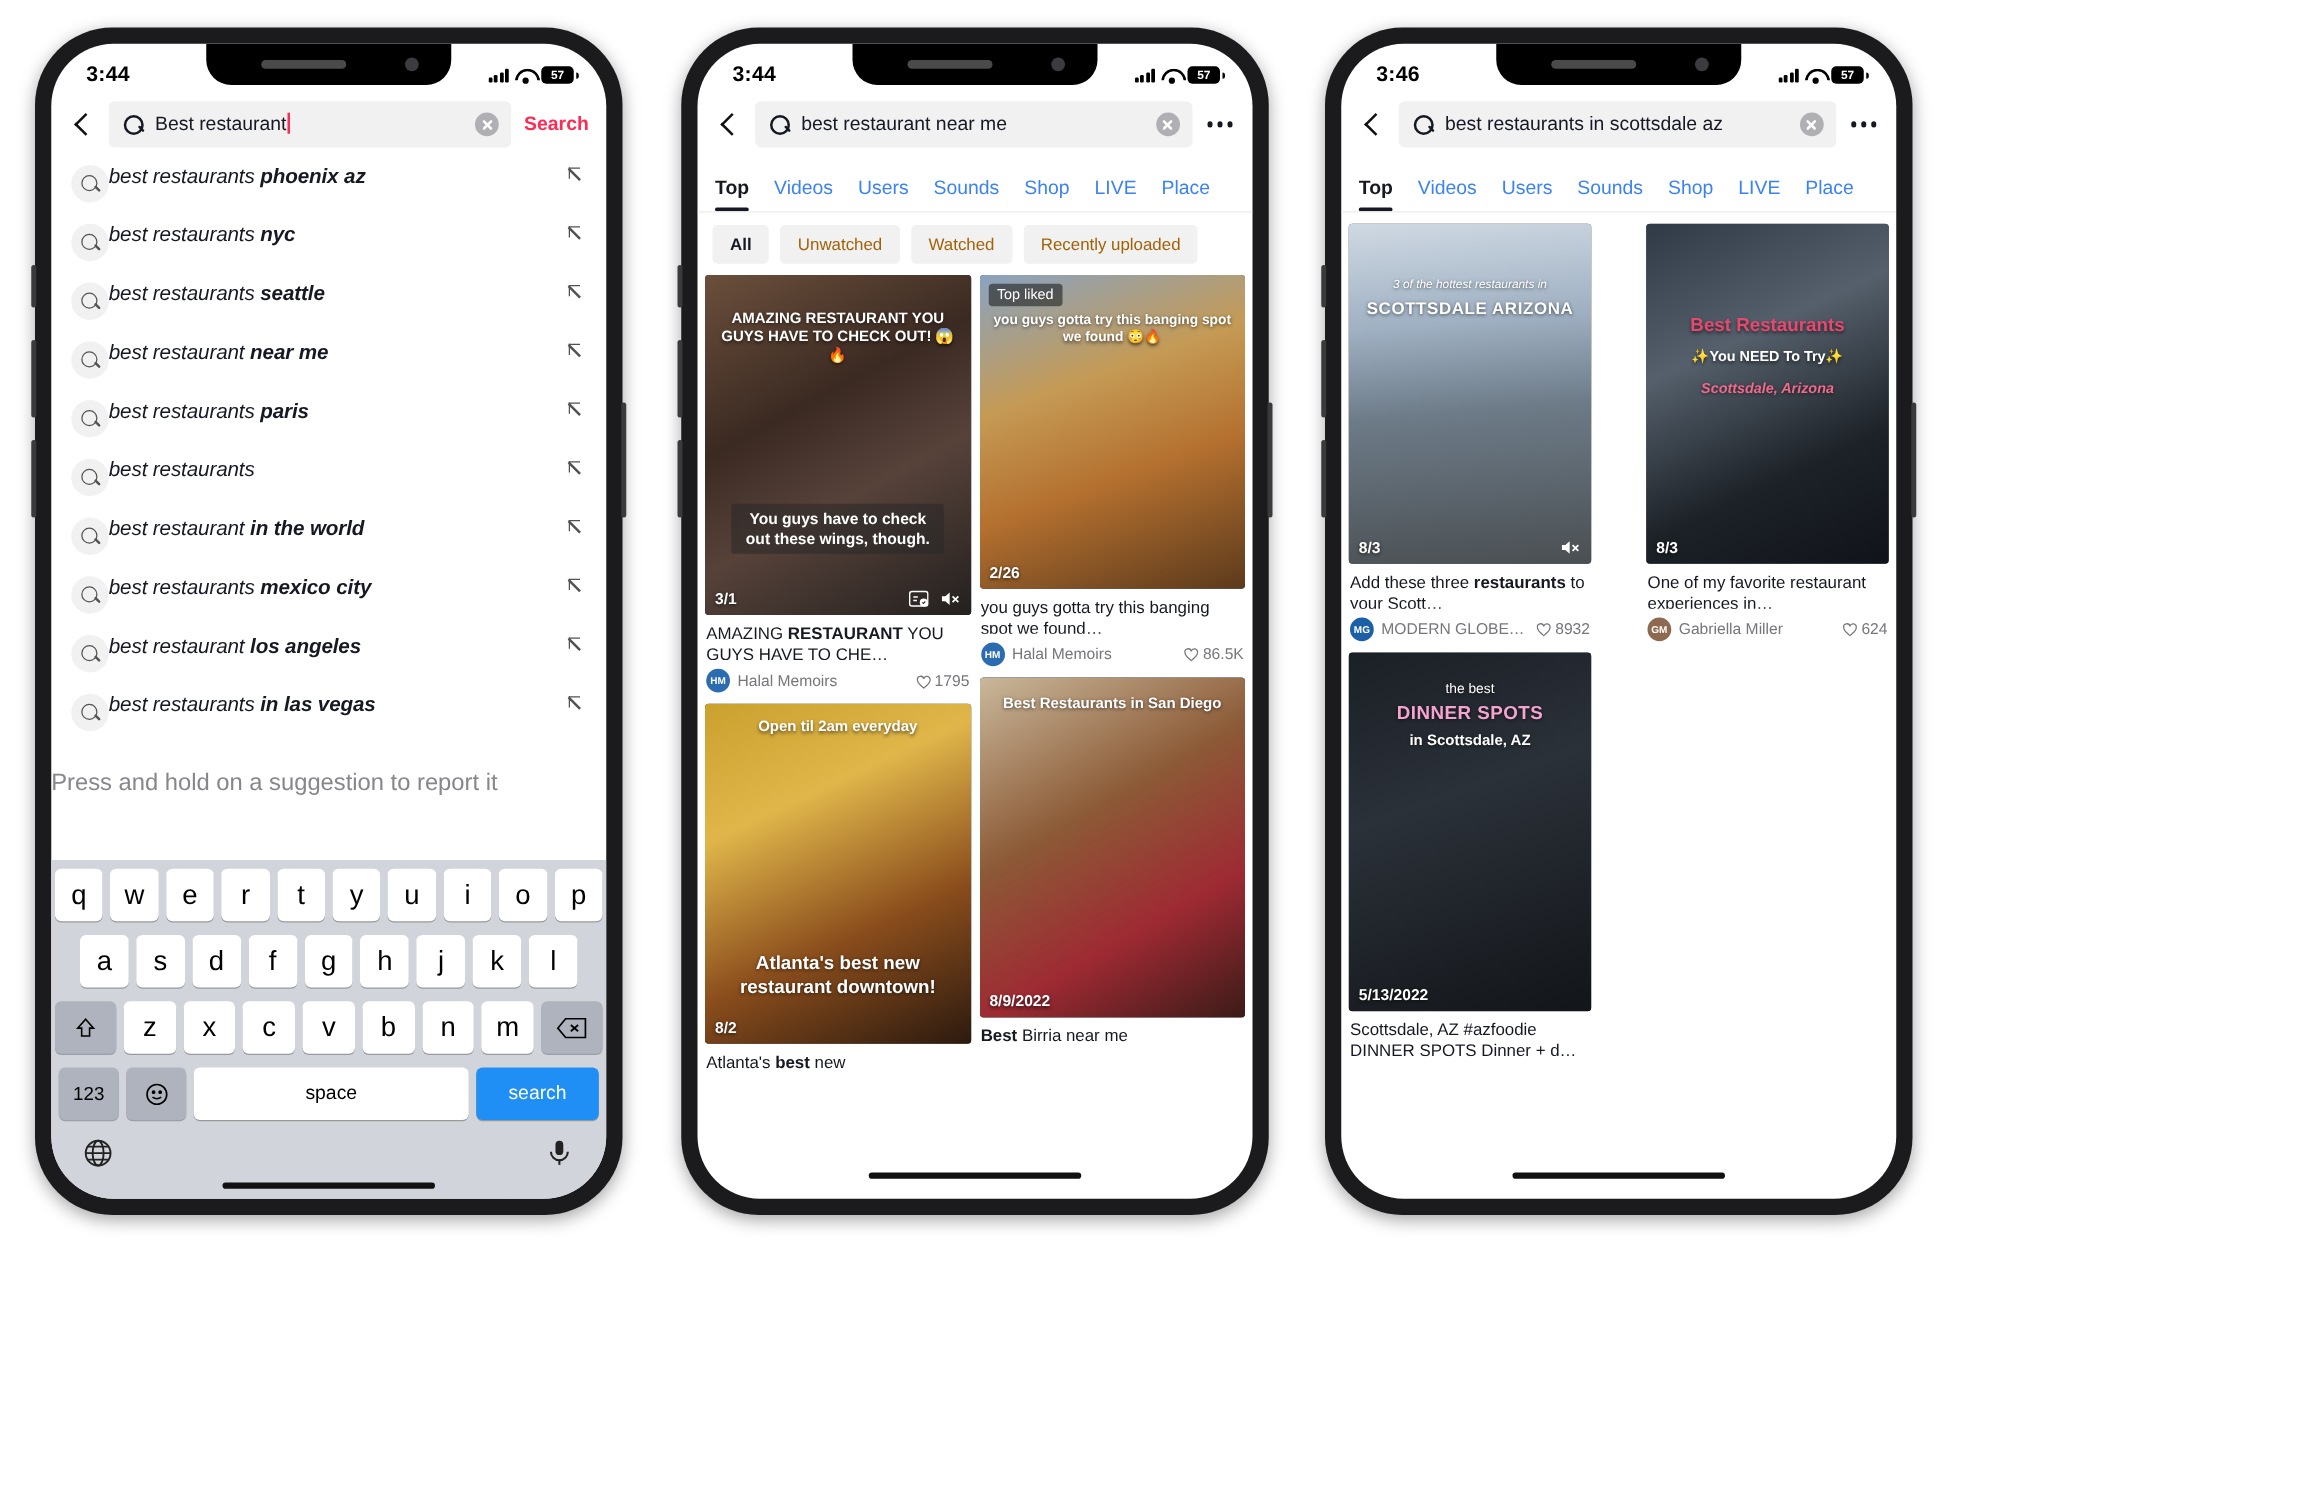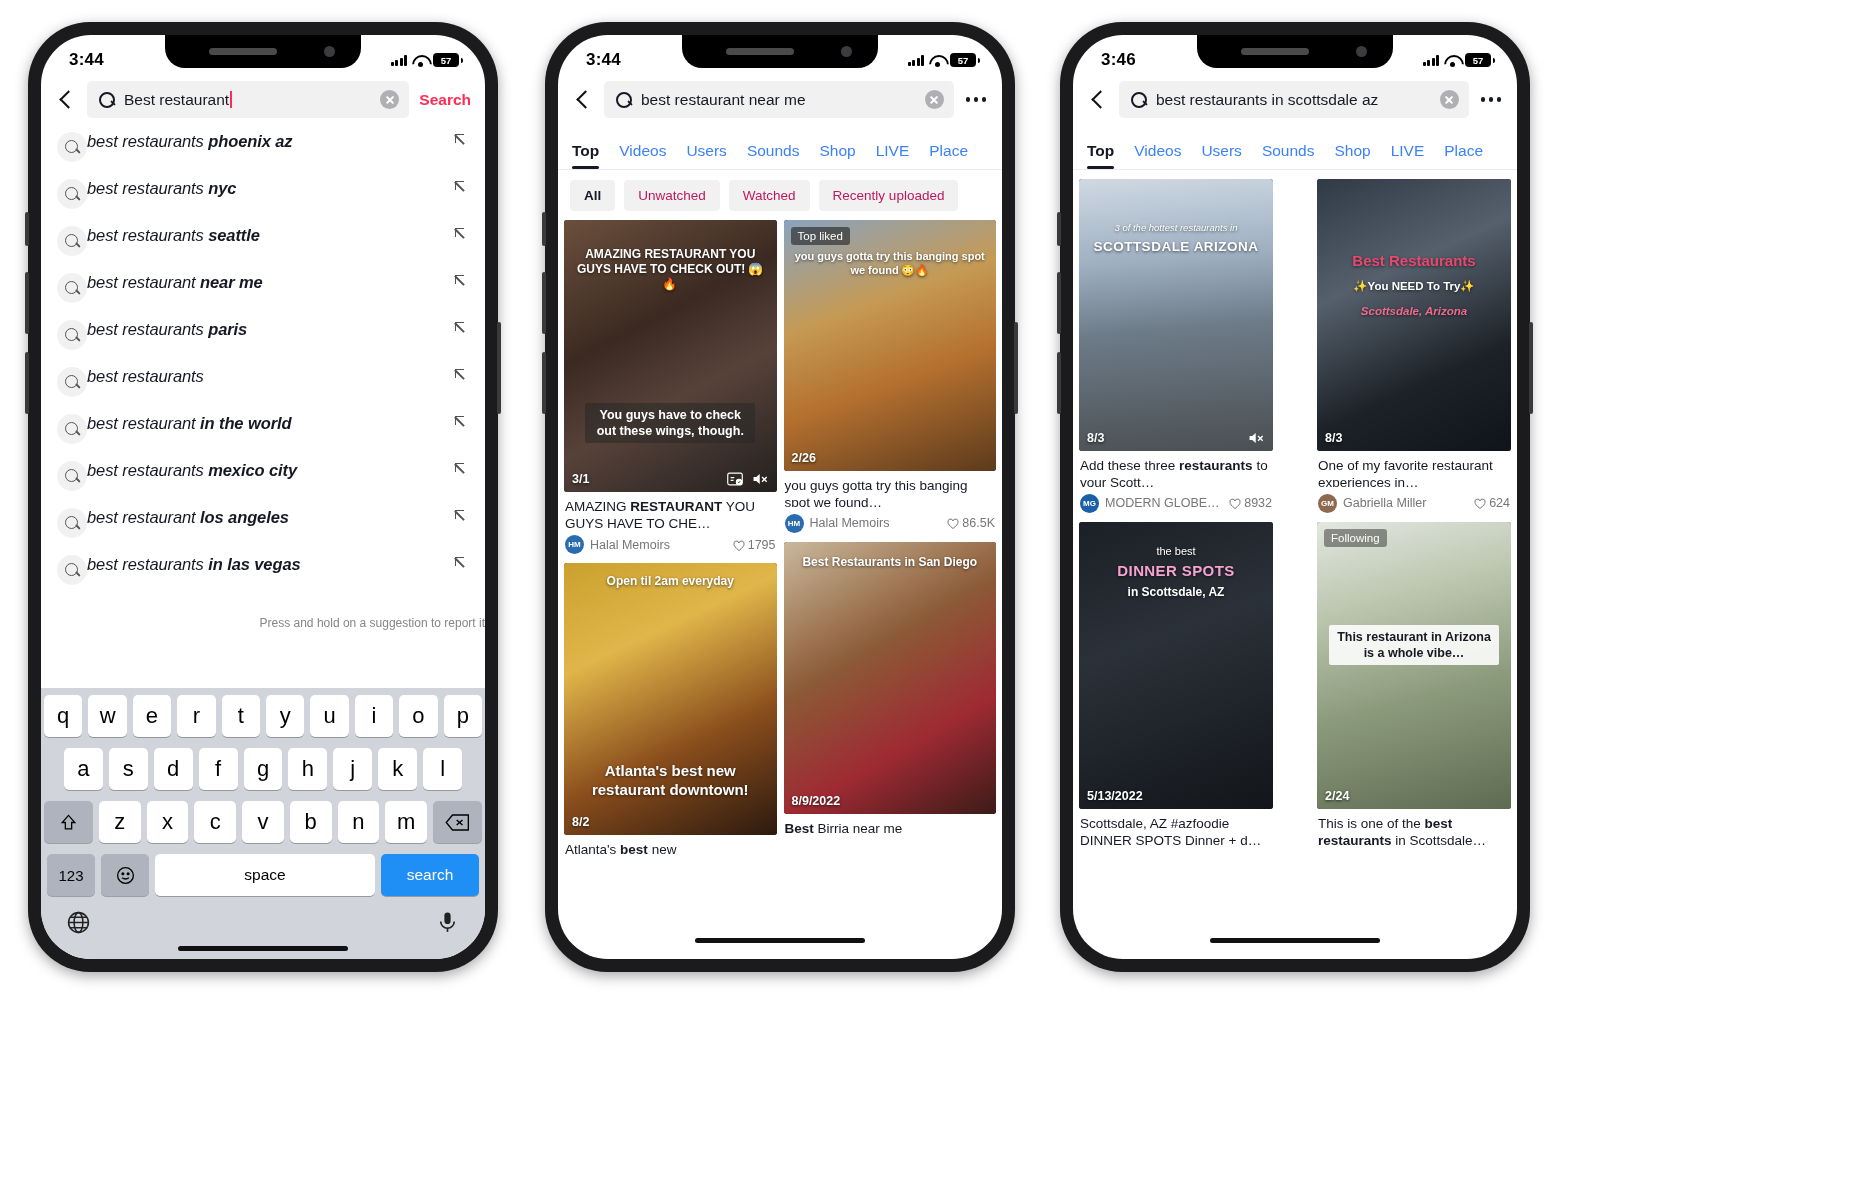--- a/index.html
+++ b/index.html
@@ -157,21 +157,21 @@
     width: 16px; height: 16px; flex: 0 0 auto; position: relative; opacity: .85;
   }
   .arrow-nw::before {
     content:""; position:absolute; left:2px; top:2px; width:13px; height:1.6px;
     background:#333; transform: rotate(45deg); transform-origin: left center;
   }
   .arrow-nw::after {
     content:""; position:absolute; left:1.5px; top:1.5px;
     width: 8px; height: 8px; border-left: 1.6px solid #333; border-top: 1.6px solid #333;
   }
-  .hint { text-align: right; font-size: 12px; color: #86868b; padding: 14px 0 10px; }
+  .hint { text-align: left; font-size: 19px; color: #86868b; padding: 14px 0 10px; }
 
   
   .kbd {
     position: absolute; bottom: 0; left: 0; right: 0;
     background: #d1d4da; padding: 7px 3px 0 3px;
   }
   .krow { display: flex; justify-content: center; gap: 6px; margin-bottom: 11px; }
   .key {
     background: #fff; border-radius: 5px; height: 42px; min-width: 36px;
     flex: 1 1 0; display: flex; align-items: center; justify-content: center;
@@ -212,21 +212,21 @@
   }
   .tab.active { color: #161823; font-weight: bold; position: relative; }
   .tab.active::after {
     content:""; position:absolute; left: 0; right: 0; bottom: 0; height: 2.6px;
     background: #161823; border-radius: 2px;
   }
   
   .chips { display: flex; gap: 9px; padding: 10px 12px 9px 12px; overflow: hidden; }
   .chip {
     background: #f1f1f2; border-radius: 4px; padding: 8px 14px;
-    font-size: 13.5px; color: #be185d; white-space: nowrap; cursor: pointer;
+    font-size: 13.5px; color: #a16207; white-space: nowrap; cursor: pointer;
   }
   .chip.active { color: #161823; font-weight: bold; }
 
   
   .grid { display: flex; gap: 7px; padding: 0 6px; }
   .col { flex: 1 1 0; min-width: 0; }
   .vcard { margin-bottom: 9px; }
   .thumb {
     position: relative; width: 100%; border-radius: 3px; overflow: hidden;
     background: #2a2a2a;
@@ -693,29 +693,20 @@
               <div class="vauthor">Gabriella Miller</div>
               <div class="vlikes">
                 <svg class="heart" viewBox="0 0 24 24" fill="none" stroke="#76767b" stroke-width="2">
                   <path d="M12 21 C5 15.5 2 12 2 8.5 A5 5 0 0 1 12 6 A5 5 0 0 1 22 8.5 C22 12 19 15.5 12 21 Z"></path>
                 </svg>
                 <span>624</span>
               </div>
             </div>
           </div>
 
-          <div class="vcard">
-            <div class="thumb" style="padding-top:148%;">
-              <div class="bg ph8"></div>
-              <div class="badge-tl" style="background:rgba(30,30,30,.45);">Following</div>
-              <div class="cc-band" style="top:36%; left:6%; right:6%; background:rgba(255,255,255,.88); color:#161823;">This restaurant in Arizona is a whole vibe…</div>
-              <div class="date-bl">2/24</div>
-            </div>
-            <div class="vtitle"><span>This is one of the </span><b>best restaurants</b><span> in Scottsdale…</span></div>
-          </div>
         </div>
       </div>
 
       <div class="homebar" style="position:absolute;bottom:8px;left:50%;transform:translateX(-50%);"></div>
     </div>
   </div>
 
 </div>
 
 </body></html>

